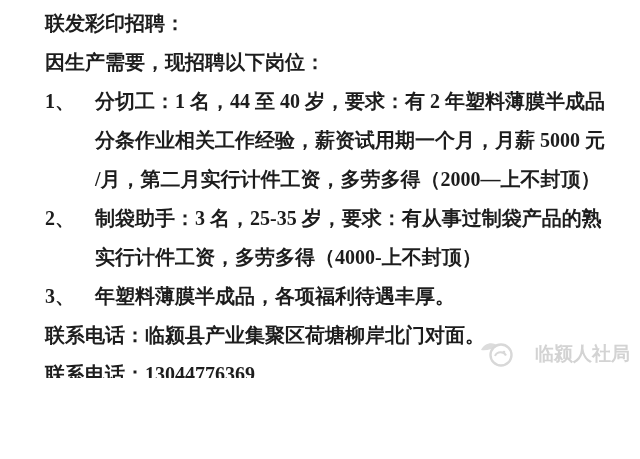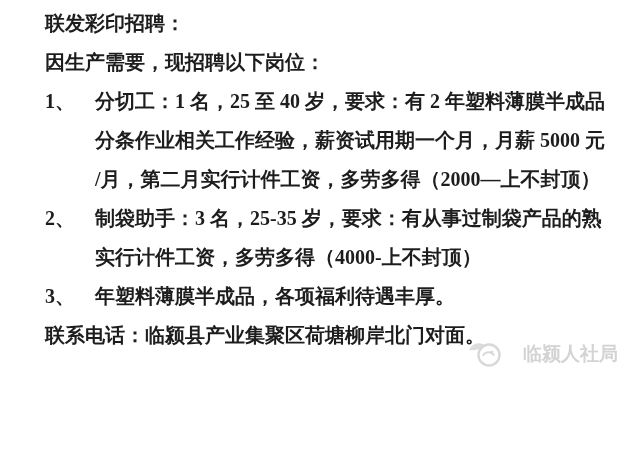--- a/index.html
+++ b/index.html
@@ -34,21 +34,21 @@
     width: 50px;
     height: 39px;
     white-space: nowrap;
   }
   .item .body {
     flex: 1 1 auto;
     min-width: 0;
   }
   .watermark {
     position: absolute;
-    right: 22px;
+    right: 10px;
     bottom: 8px;
     display: flex;
     align-items: center;
     gap: 18px;
     color: #d3d3d3;
     font-size: 19px;
     line-height: 30px;
     white-space: nowrap;
     user-select: none;
   }
@@ -61,21 +61,21 @@
 
 <div class="page">
 
   <div class="row">联发彩印招聘：</div>
 
   <div class="row">因生产需要，现招聘以下岗位：</div>
 
   <div class="item">
     <div class="num">1、</div>
     <div class="body">
-      <div class="row">分切工：1 名，25 至 40 岁，要求：有 2 年塑料薄膜半成品</div>
+      <div class="row">分切工：1 名，44 至 40 岁，要求：有 2 年塑料薄膜半成品</div>
       <div class="row">分条作业相关工作经验，薪资试用期一个月，月薪 5000 元</div>
       <div class="row">/月，第二月实行计件工资，多劳多得（2000—上不封顶）</div>
     </div>
   </div>
 
   <div class="item">
     <div class="num">2、</div>
     <div class="body">
       <div class="row">制袋助手：3 名，25-35 岁，要求：有从事过制袋产品的熟</div>
       <div class="row">实行计件工资，多劳多得（4000-上不封顶）</div>
@@ -84,20 +84,21 @@
 
   <div class="item">
     <div class="num">3、</div>
     <div class="body">
       <div class="row">年塑料薄膜半成品，各项福利待遇丰厚。</div>
     </div>
   </div>
 
   <div class="row">联系电话：临颍县产业集聚区荷塘柳岸北门对面。</div>
 
+  <div class="row">联系电话：13044776369</div>
 
   <div class="watermark">
     <span>
       <svg width="40" height="32" viewBox="0 0 40 32" aria-hidden="true">
         <path d="M4 12 C7 5, 16 3, 21 8 C16 11, 9 13, 4 12 Z" fill="#dcdcdc"></path>
         <circle cx="24" cy="17" r="10.5" fill="none" stroke="#d8d8d8" stroke-width="2.4"></circle>
         <path d="M18 18 c2 -5 9 -5 11 -0.5" fill="none" stroke="#d8d8d8" stroke-width="2"></path>
         <circle cx="27" cy="14" r="1.3" fill="#d8d8d8"></circle>
       </svg>
     </span>

